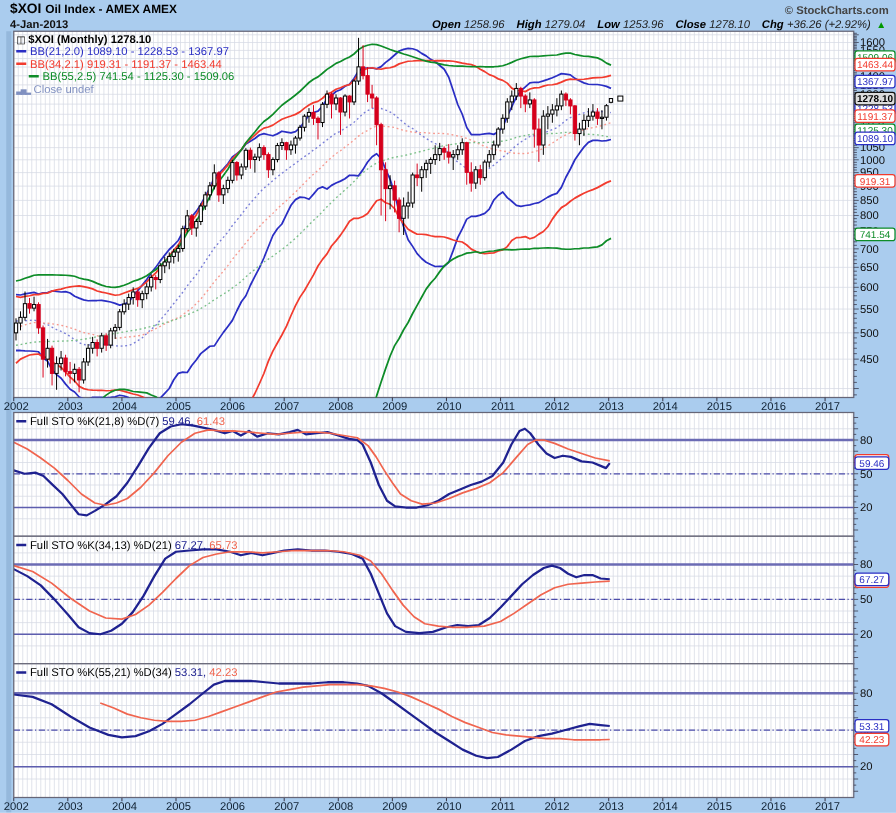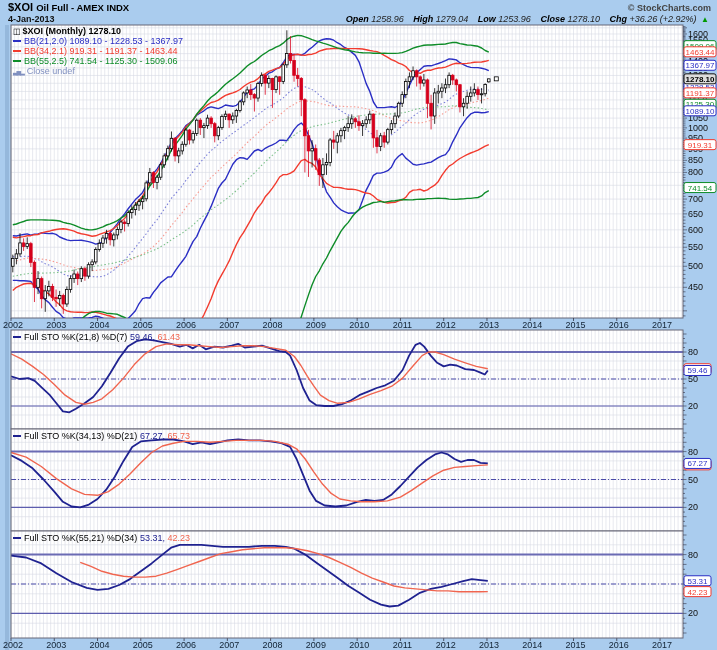--- a/index.html
+++ b/index.html
@@ -1489,21 +1489,21 @@
           <text x="688" y="616.4" font-size="9" fill="#111111">20</text>
           <rect x="684" y="575.7562" width="27" height="10" rx="2" fill="#fff" stroke="#2a2ec4" stroke-width="1"></rect>
           <text x="697.5" y="583.7562" font-size="8" text-anchor="middle" fill="#2a2ec4">53.31</text>
           <rect x="684" y="586.6146" width="27" height="10" rx="2" fill="#fff" stroke="#f23b2e" stroke-width="1"></rect>
           <text x="697.5" y="594.6146" font-size="8" text-anchor="middle" fill="#f23b2e">42.23</text>
         </g>
       </svg></div>
 
   <div class="hdr1">
     <span>$XOI</span>
-    <span class="rest">Oil Full - AMEX INDX</span>
+    <span class="rest">Oil Index - AMEX AMEX</span>
   </div>
   <div class="credit">© StockCharts.com</div>
   <div class="hdr2-date">4-Jan-2013</div>
   <div class="quote">
     <b style="margin-left:0">Open</b>
     <span>1258.96</span>
     <b>High</b>
     <span>1279.04</span>
     <b>Low</b>
     <span>1253.96</span>
@@ -1517,21 +1517,21 @@
   <div class="legend" style="top:26px">
     <div class="row">
       <span class="licon">◫</span><span class="b">$XOI (Monthly) 1278.10</span>
     </div>
     <div class="row" style="color: rgb(42, 46, 196);">
       <span class="dash" style="background: rgb(42, 46, 196);"></span><span>BB(21,2.0) 1089.10 - 1228.53 - 1367.97</span>
     </div>
     <div class="row" style="color: rgb(242, 59, 46);">
       <span class="dash" style="background: rgb(242, 59, 46);"></span><span>BB(34,2.1) 919.31 - 1191.37 - 1463.44</span>
     </div>
-    <div class="row" style="color: rgb(14, 140, 40);">
+    <div class="row" style="color: rgb(14, 140, 40); padding-left: 10px;">
       <span class="dash" style="background: rgb(14, 140, 40);"></span><span>BB(55,2.5) 741.54 - 1125.30 - 1509.06</span>
     </div>
     <div class="row" style="color: rgb(128, 144, 192);">
       <span class="volicon">▃▅▂</span><span>Close undef</span>
     </div>
   </div>
 
   <div class="legend" style="top:332px">
     <span class="dash" style="background: rgb(31, 34, 144);"></span><span>Full STO %K(21,8) %D(7)</span>
     <span style="color: rgb(31, 34, 144);">59.46,</span>

